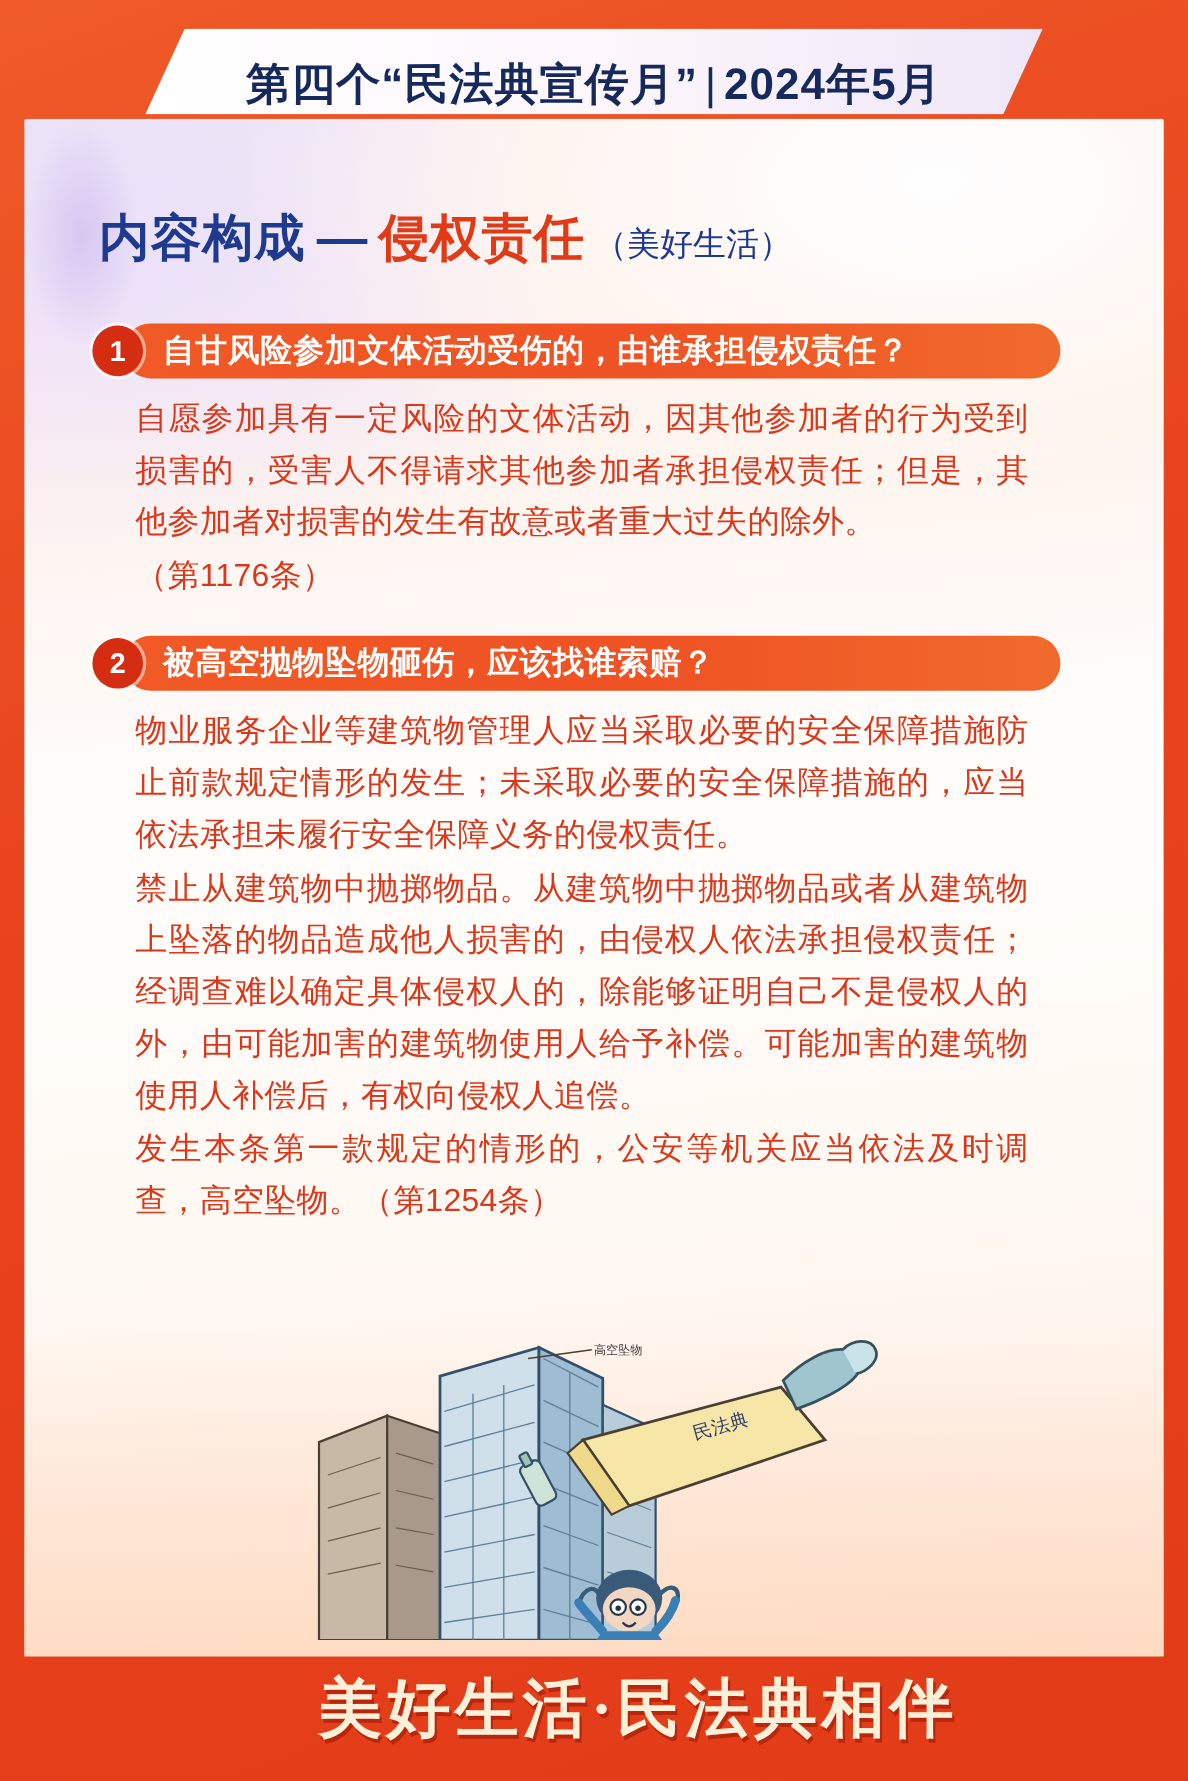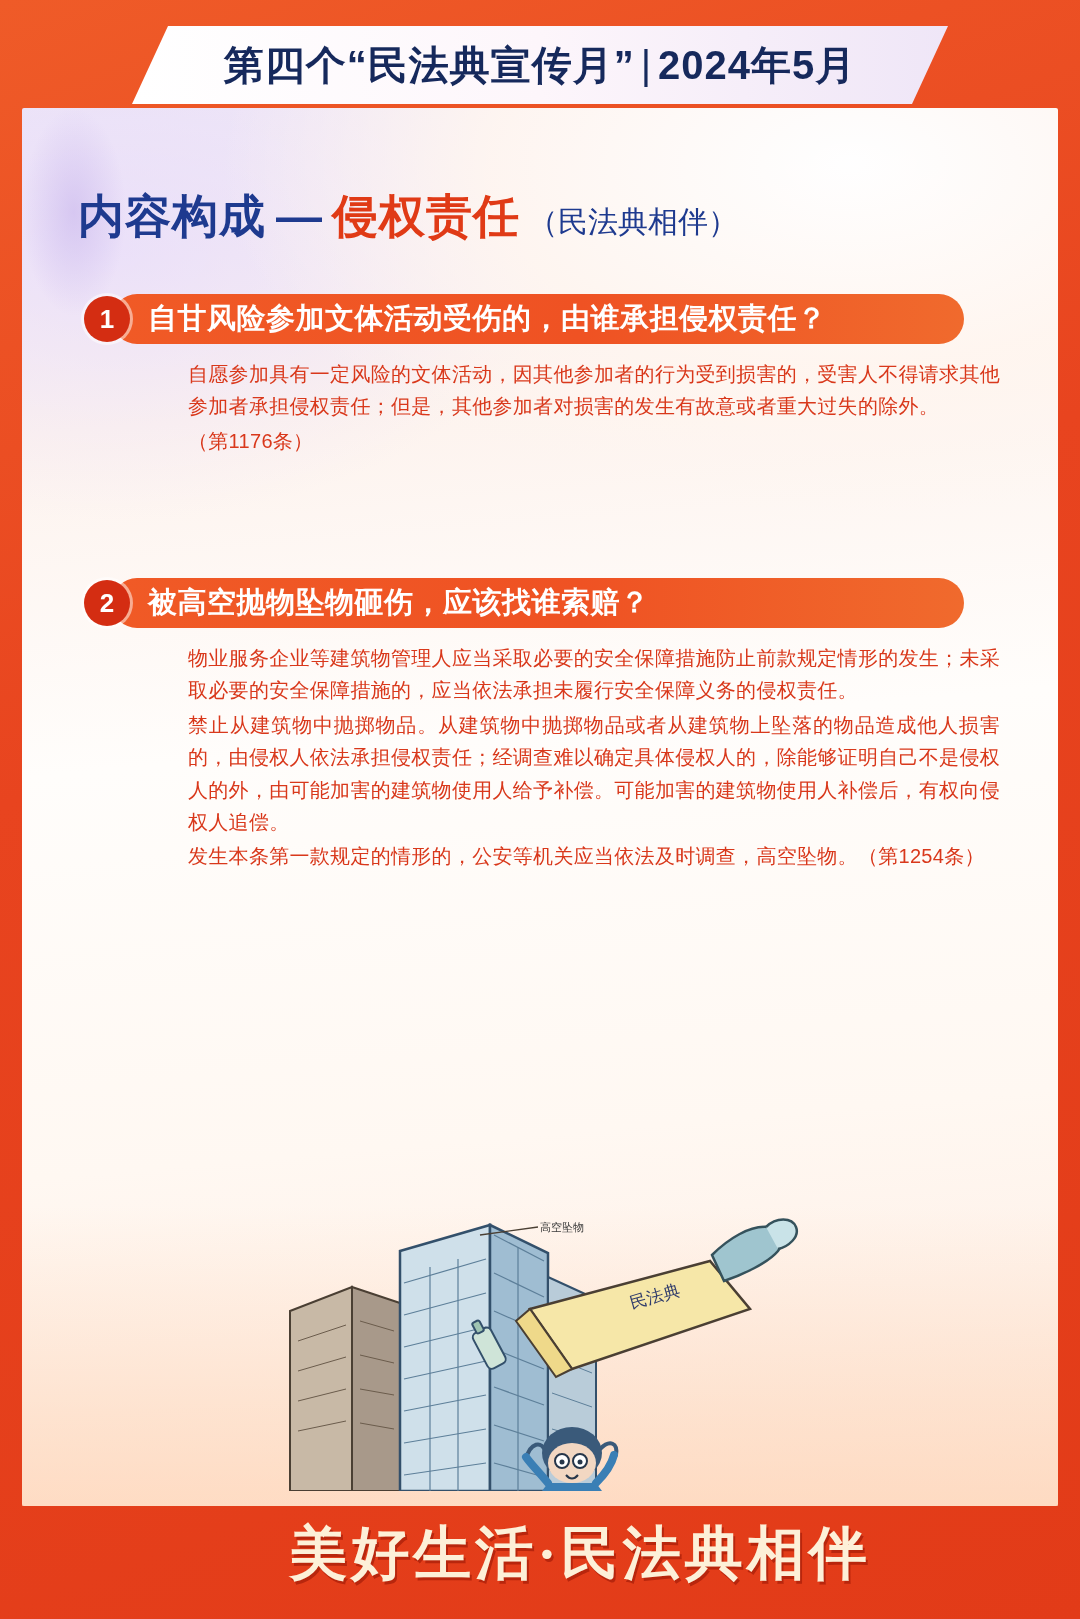--- a/index.html
+++ b/index.html
@@ -54,41 +54,41 @@
   
   .header-ribbon {
     position: absolute;
     left: 132px;
     top: 26px;
     width: 816px;
     height: 78px;
     background: linear-gradient(90deg, #ffffff 0%, #fdf6fb 50%, #efe6f7 100%);
     clip-path: polygon(36px 0, 100% 0, calc(100% - 36px) 100%, 0 100%);
     display: flex;
-    align-items: center;
+    align-items: flex-end;
     justify-content: center;
   }
   .header-text {
     font-size: 40px;
     font-weight: bold;
     color: #16295c;
     letter-spacing: 1px;
     white-space: nowrap;
     font-family: "Liberation Sans", "DejaVu Sans", sans-serif;
   }
   .header-text .sep {
     color: #16295c;
     font-weight: normal;
     margin: 0 6px;
   }
 
   
   .title-row {
     position: absolute;
-    left: 78px;
+    left: 90px;
     top: 186px;
     display: flex;
     align-items: baseline;
     white-space: nowrap;
     justify-content: center;
   }
   .title-main {
     font-size: 46px;
     font-weight: bold;
     color: #1e3a8f;
@@ -153,24 +153,24 @@
     z-index: 3;
     margin-left: 18px;
     color: #ffffff;
     font-size: 29px;
     font-weight: bold;
     letter-spacing: 0.5px;
     white-space: nowrap;
   }
   .item-body {
     margin-top: 14px;
-    margin-left: 104px;
+    margin-left: 39px;
     width: 812px;
     color: #d9381b;
-    font-size: 20px;
+    font-size: 29px;
     line-height: 1.62;
     text-align: justify;
     letter-spacing: 0.3px;
   }
   .para { margin: 0 0 2px 0; }
 
   
   .illus {
     position: absolute;
     left: 280px;
@@ -213,21 +213,21 @@
   <div class="header-ribbon">
     <div class="header-text">
       <span>第四个“民法典宣传月”</span><span class="sep">|</span><span>2024年5月</span>
     </div>
   </div>
 
   <div class="title-row">
     <span class="title-main">内容构成</span>
     <span class="title-dash">—</span>
     <span class="title-accent">侵权责任</span>
-    <span class="title-sub">（民法典相伴）</span>
+    <span class="title-sub">（美好生活）</span>
   </div>
 
   <div class="item" style="top:294px;">
     <div class="item-head">
       <div class="item-bar"></div>
       <div class="item-num">1</div>
       <div class="item-q">自甘风险参加文体活动受伤的，由谁承担侵权责任？</div>
     </div>
     <div class="item-body">
       <p class="para">自愿参加具有一定风险的文体活动，因其他参加者的行为受到损害的，受害人不得请求其他参加者承担侵权责任；但是，其他参加者对损害的发生有故意或者重大过失的除外。</p>

